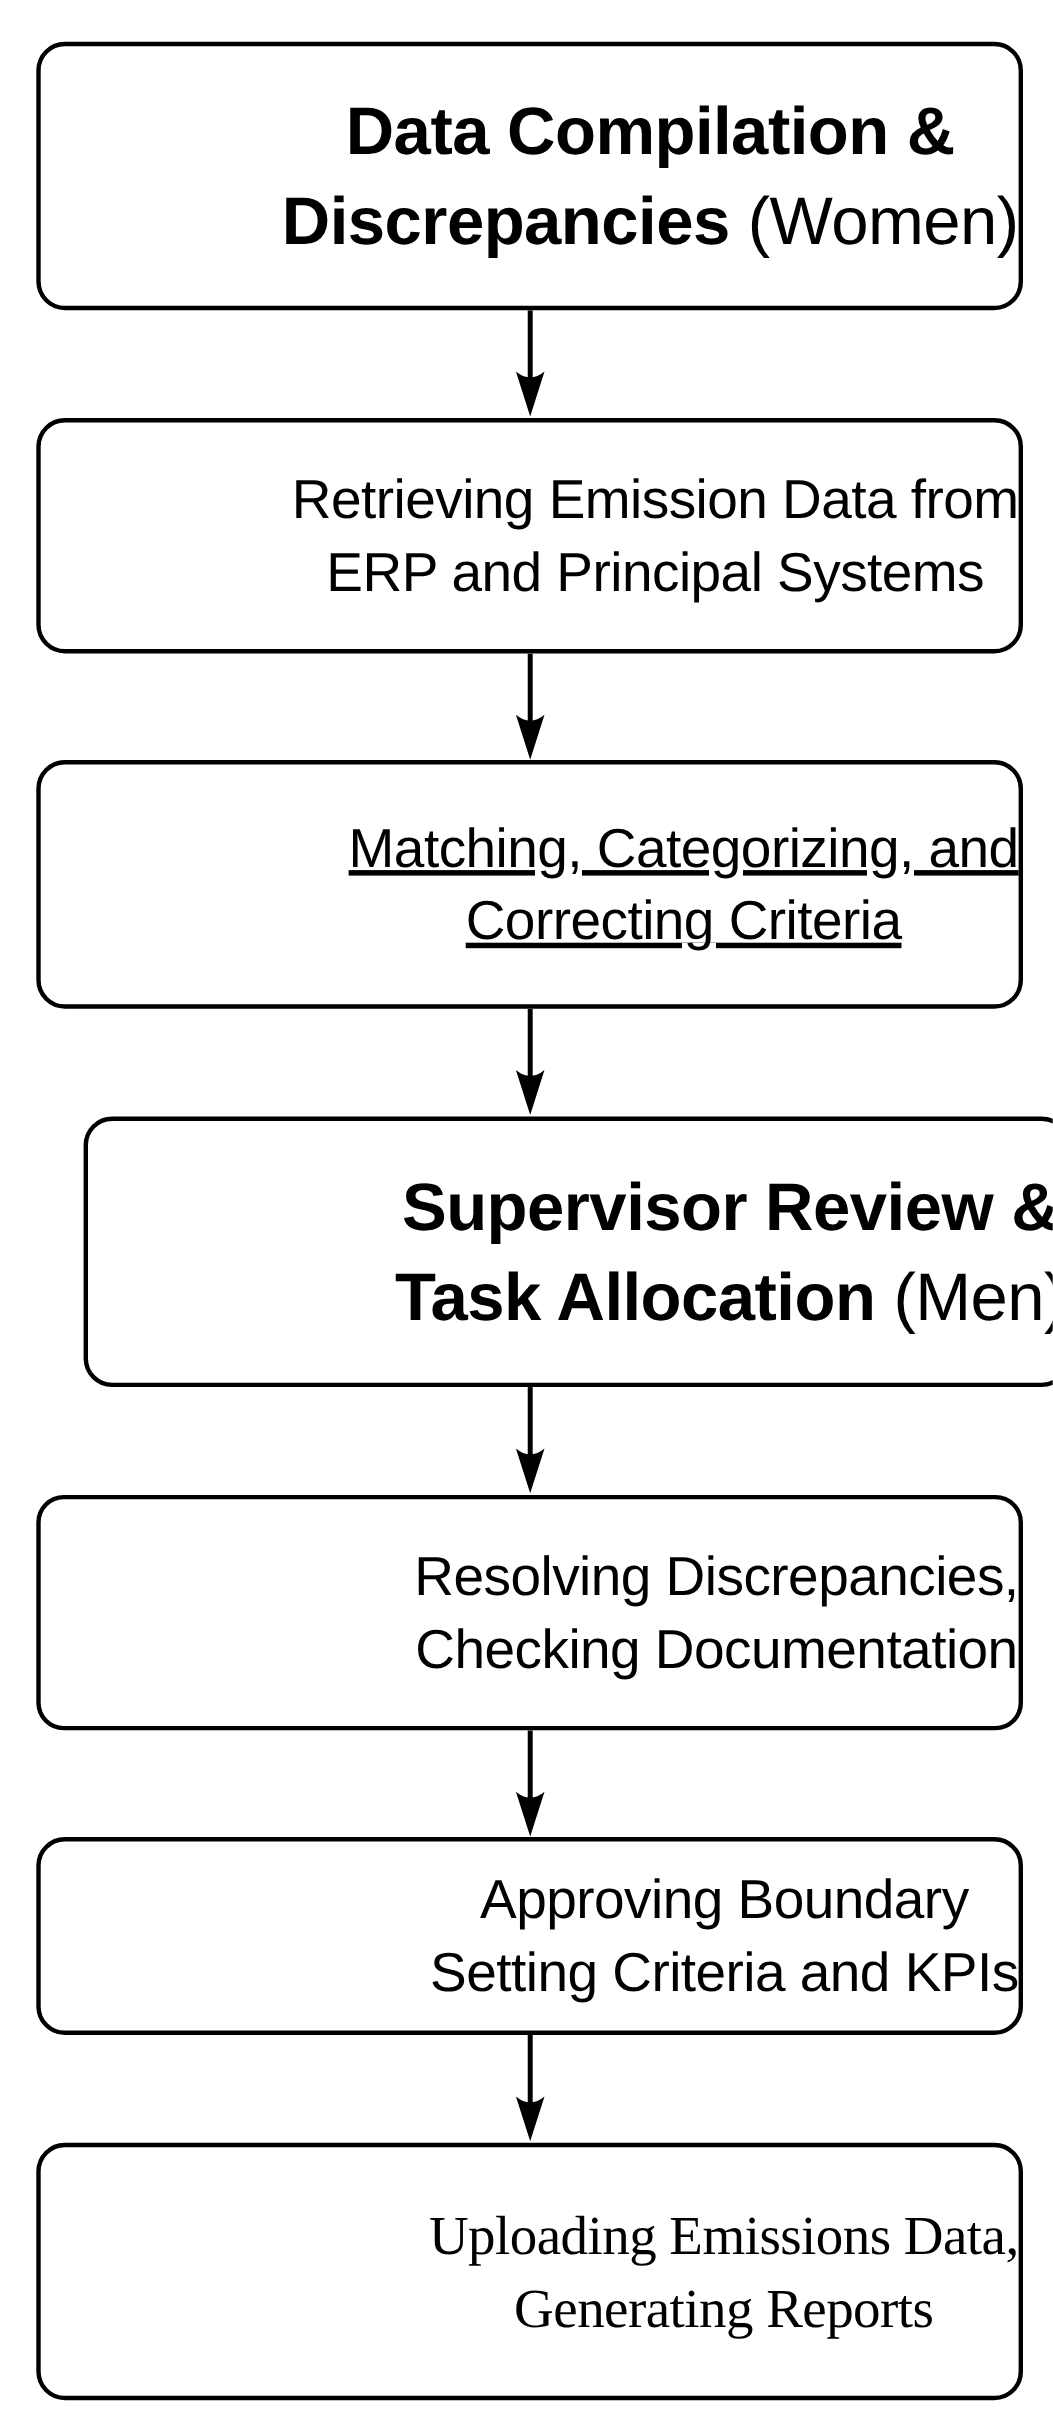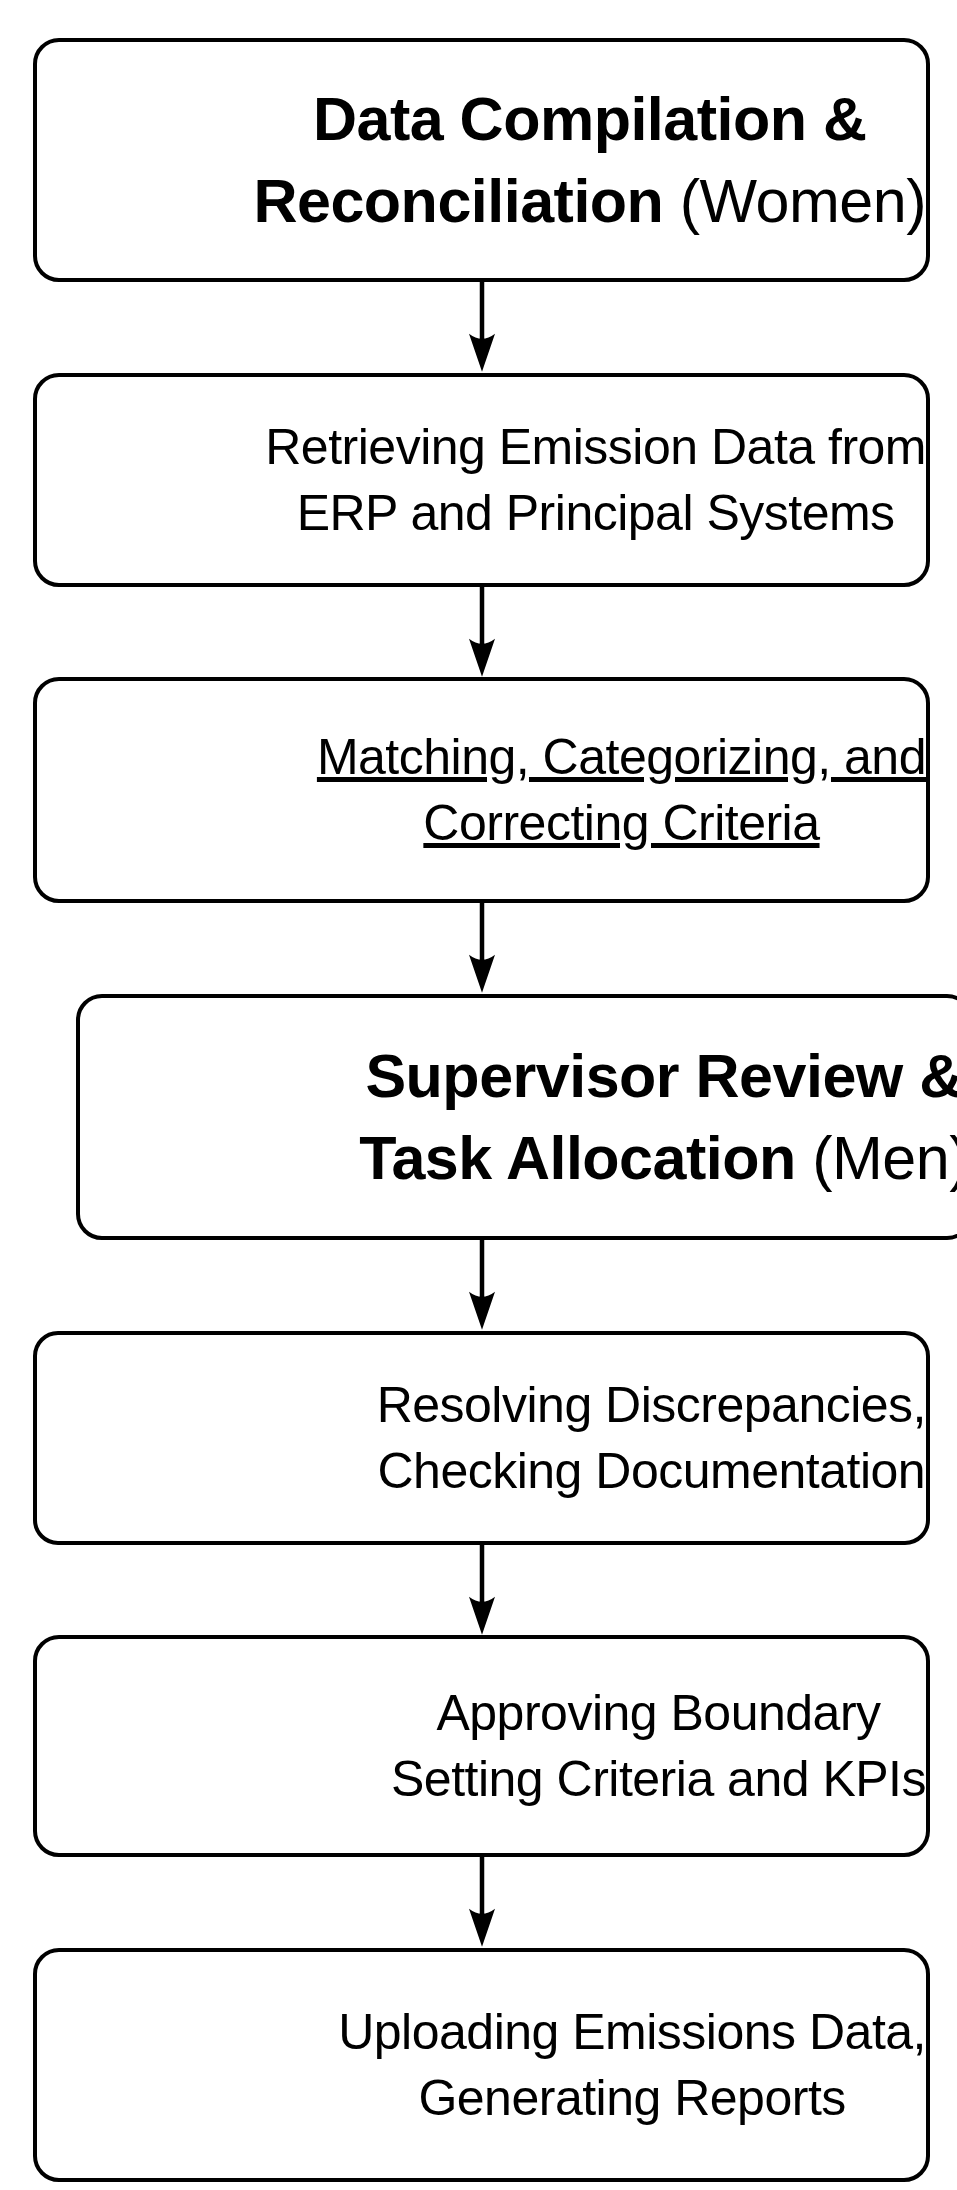--- a/index.html
+++ b/index.html
@@ -47,22 +47,22 @@
     line-height: 82px;
     font-weight: 700;
     letter-spacing: -0.5px;
   }
   .box.title .suffix { font-weight: 400; }
   .h1 { height: 244px; }
   .h2 { height: 214px; padding-left: 12px; }
   .h3 { height: 226px; text-decoration: underline; }
   .h4 { height: 246px; margin-left: 43px; }
   .h5 { height: 214px; border-radius: 25px; }
-  .h6 { height: 222px; }
-  .h7 { height: 234px; }
+  .h6 { height: 180px; }
+  .h7 { height: 234px; font-family: Liberation Serif, serif; }
   .connector {
     flex: 1 1 auto;
     display: flex;
     justify-content: center;
     align-items: stretch;
     min-height: 0;
   }
   .connector svg {
     display: block;
     height: 100%;
@@ -70,21 +70,21 @@
   }
 </style>
 </head>
 <body>
 
 <div class="flow">
 
   <div class="box title h1">
     <div>
       <span class="line">Data Compilation &amp;</span>
-      <span class="line"><span>Reconciliation</span><span class="suffix"> (Women)</span></span>
+      <span class="line"><span>Discrepancies</span><span class="suffix"> (Women)</span></span>
     </div>
   </div>
 
   <div class="connector">
     <svg viewBox="0 0 48 91" preserveAspectRatio="none">
       <rect x="21.75" y="0" width="4.5" height="62" fill="#000"></rect>
       <path d="M24 90 L11 52 Q24 62 37 52 Z" fill="#000"></path>
     </svg>
   </div>
 

